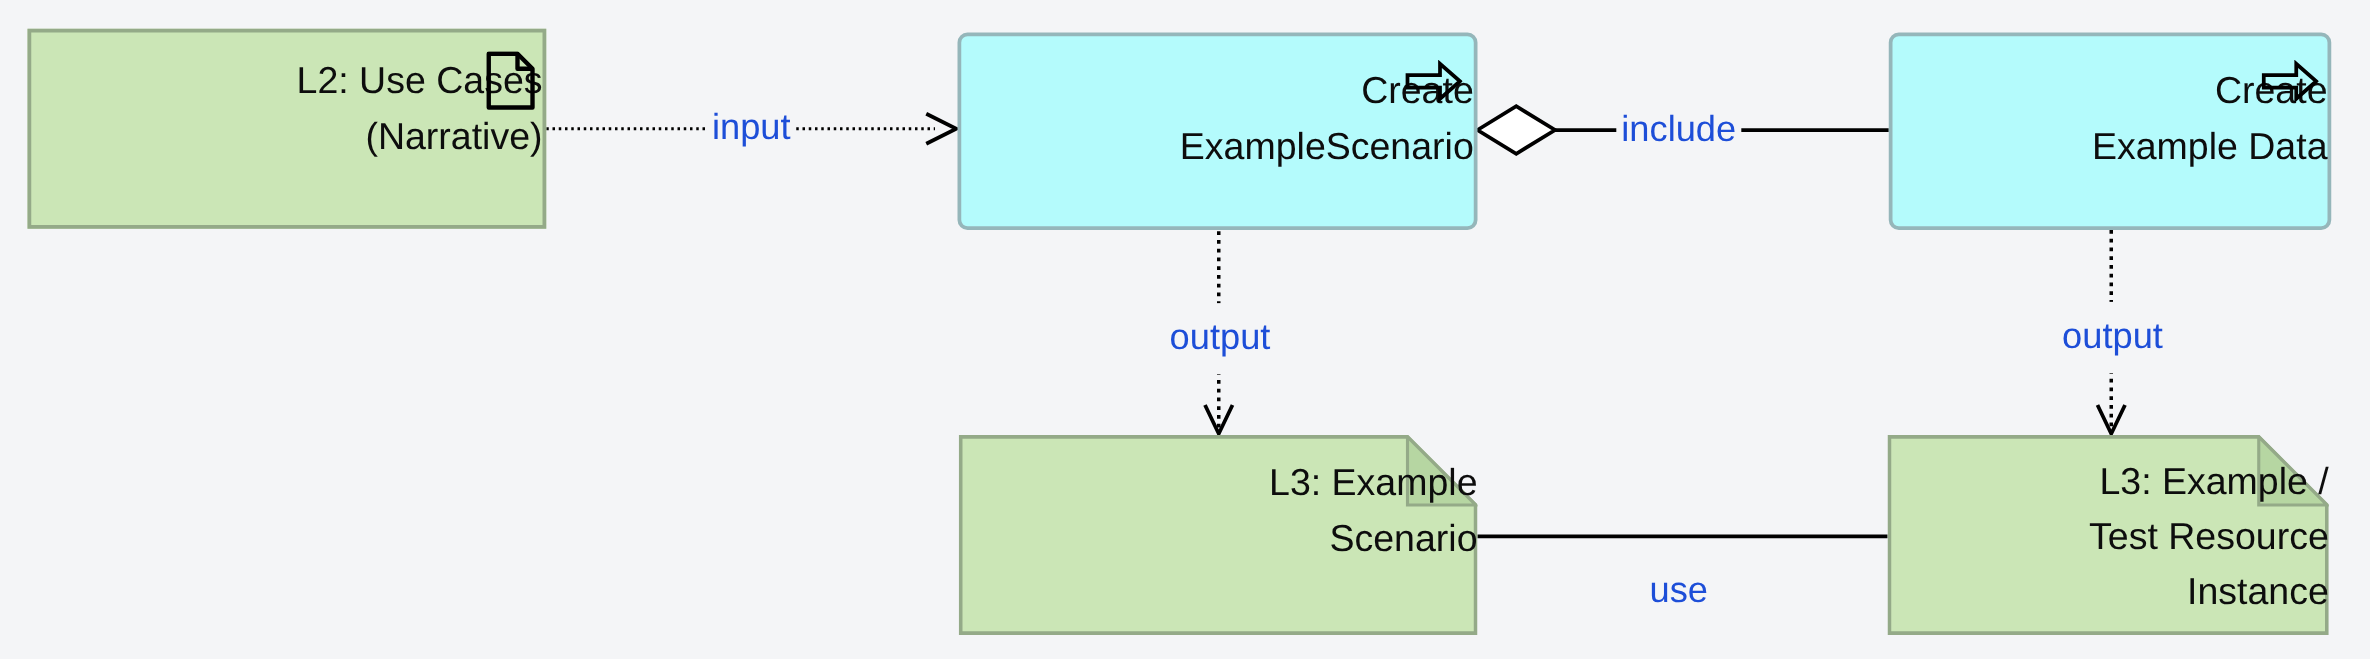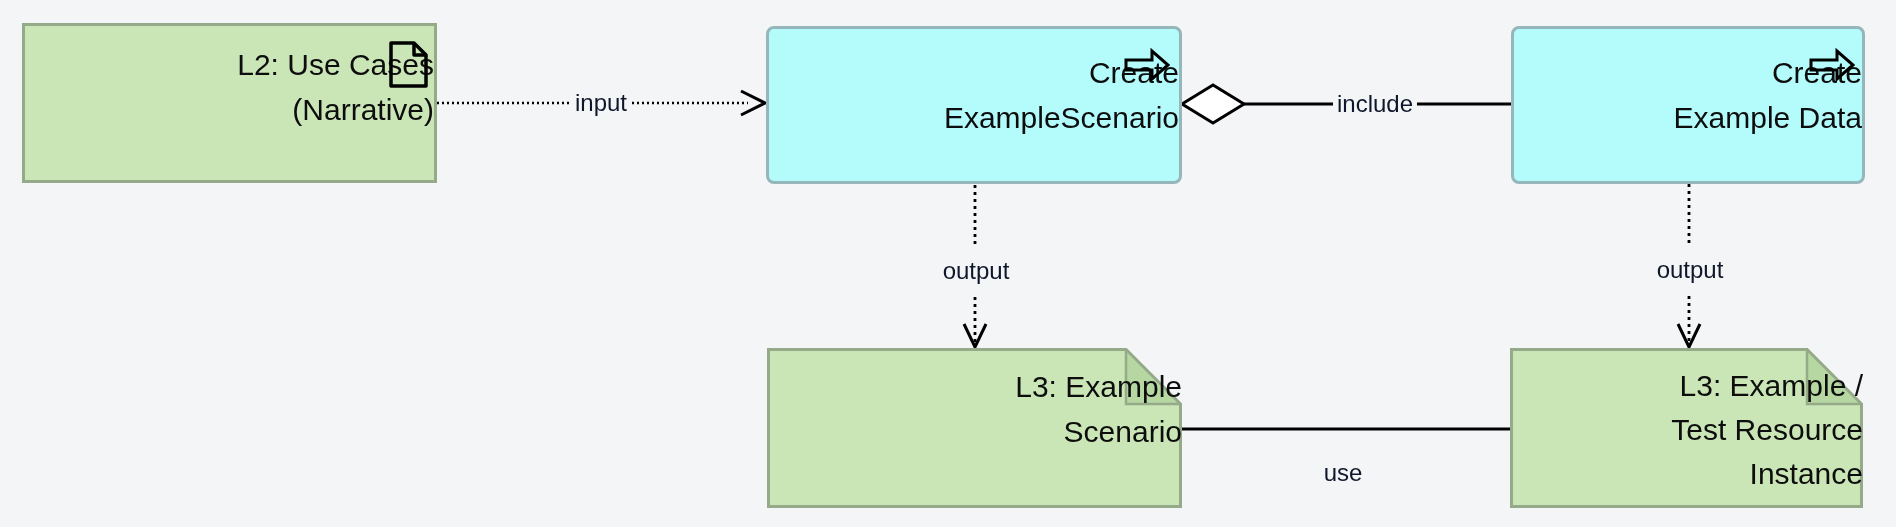--- a/index.html
+++ b/index.html
@@ -57,22 +57,22 @@
   .note-test .note-text { line-height: 44px; }
   .corner-icon {
     position: absolute;
     z-index: 4;
   }
   .edge-label {
     position: absolute;
     transform: translate(-50%, -50%);
     z-index: 2;
     background: var(--bg, #f4f5f7);
-    font-size: 24px;
-    color: #0f172a;
+    font-size: 29px;
+    color: #1d4ed8;
     white-space: nowrap;
   }
   .edge-label.horizontal { padding: 0 4px; }
   .edge-label.vertical { padding: 12px 8px; }
 </style>
 </head>
 <body>
 
 <div class="canvas">
 
@@ -87,21 +87,21 @@
     <line x1="975" y1="185" x2="975" y2="344" stroke="#000" stroke-width="2.8" stroke-dasharray="3 4"></line>
     <polyline points="964,324 975,347 986,324" fill="none" stroke="#000" stroke-width="3"></polyline>
 
     <line x1="1689" y1="184" x2="1689" y2="344" stroke="#000" stroke-width="2.8" stroke-dasharray="3 4"></line>
     <polyline points="1678,324 1689,347 1700,324" fill="none" stroke="#000" stroke-width="3"></polyline>
 
     <line x1="1182" y1="429" x2="1510" y2="429" stroke="#000" stroke-width="3"></line>
   </svg>
 
   <div class="edge-label horizontal" style="left:601px; top:103px;">input</div>
-  <div class="edge-label horizontal" style="left:1343px; top:104px;margin-left:32px;">include</div>
+  <div class="edge-label horizontal" style="left:1343px; top:104px;">include</div>
   <div class="edge-label vertical" style="left:976px; top:271px;">output</div>
   <div class="edge-label vertical" style="left:1690px; top:270px;">output</div>
   <div class="edge-label horizontal" style="left:1343px; top:429px;margin-top:44px;">use</div>
 
   <div class="node deliverable" style="left:22px; top:23px; width:415px; height:160px;">
     <div class="node-label">L2: Use Cases
 (Narrative)</div>
     <span class="corner-icon" style="right:6px; top:15px;">
       <svg width="40" height="47" viewBox="0 0 40 47">
         <path d="M3,2 H26 L38,14 V45 H3 Z" fill="none" stroke="#000" stroke-width="3.5" stroke-linejoin="round"></path>

